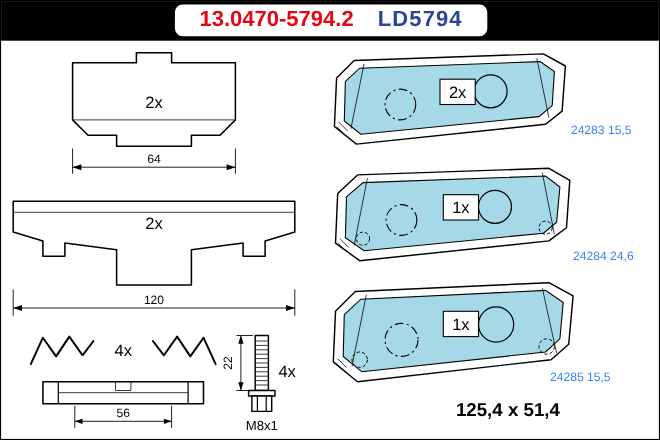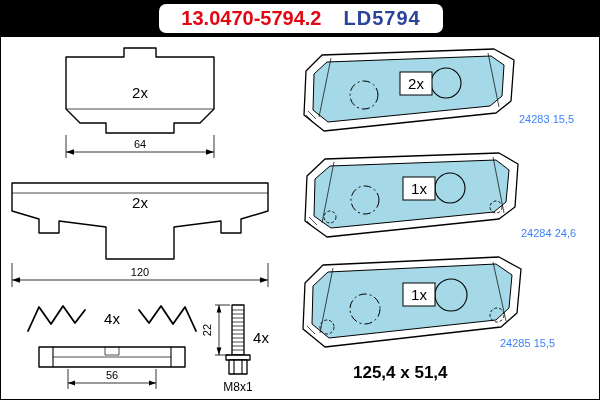--- a/index.html
+++ b/index.html
@@ -19,21 +19,21 @@
   .thin2   { fill:none; stroke:#000; stroke-width:1.1; }
   .dashdot { fill:none; stroke:#000; stroke-width:1; stroke-dasharray:8 3 2 3; }
   .dashsm  { fill:none; stroke:#000; stroke-width:0.9; stroke-dasharray:3 2; }
   .dim     { fill:none; stroke:#000; stroke-width:0.8; }
   .arrow   { fill:#000; stroke:none; }
   .lbl     { font-size:15px; text-anchor:middle; }
   .dimlbl  { font-size:11px; text-anchor:middle; }
   .dimlbl2 { font-size:12px; text-anchor:middle; }
   .qtybox  { fill:#fff; stroke:#000; stroke-width:1; }
   .ref { position:absolute; font-size:11px; color:#3b82f6; white-space:nowrap; }
-  .overalldim { position:absolute; left:352px; top:362px; width:156px; text-align:left;
+  .overalldim { position:absolute; left:352px; top:362px; width:156px; text-align:right;
                 font-size:17px; font-weight:bold; white-space:nowrap; }
 </style>
 </head>
 <body>
 
 <div class="stage">
 
   <div class="topbar">
     <div class="plate">
       <span class="pn" style="color: rgb(227, 6, 19);">13.0470-5794.2</span>

